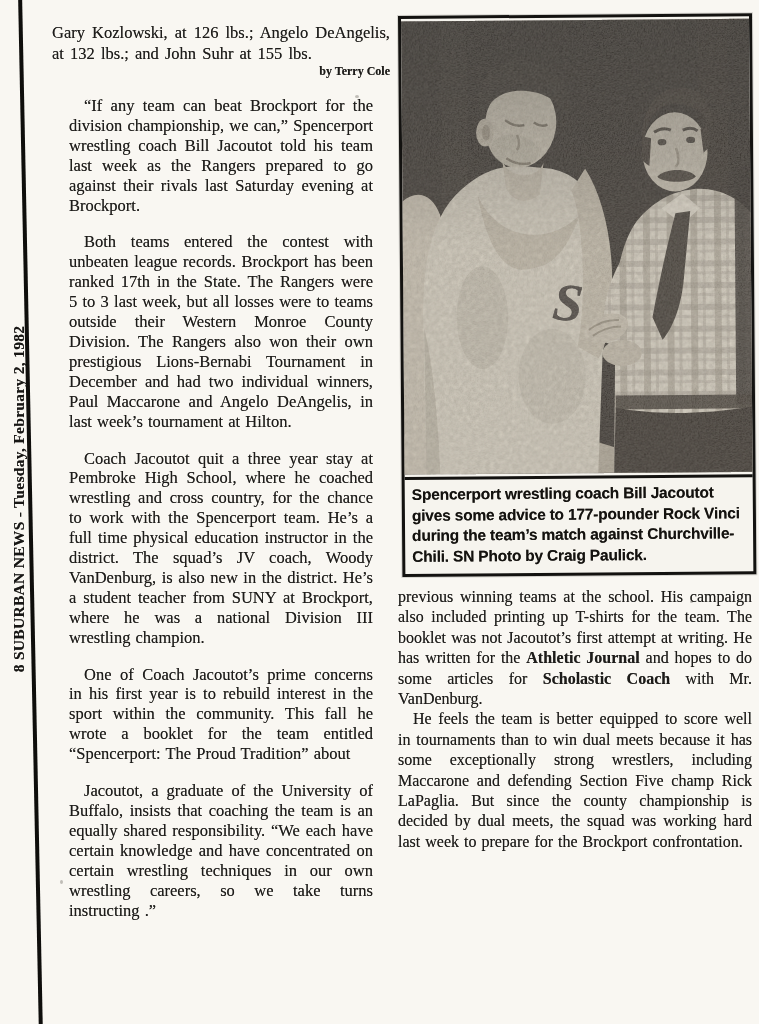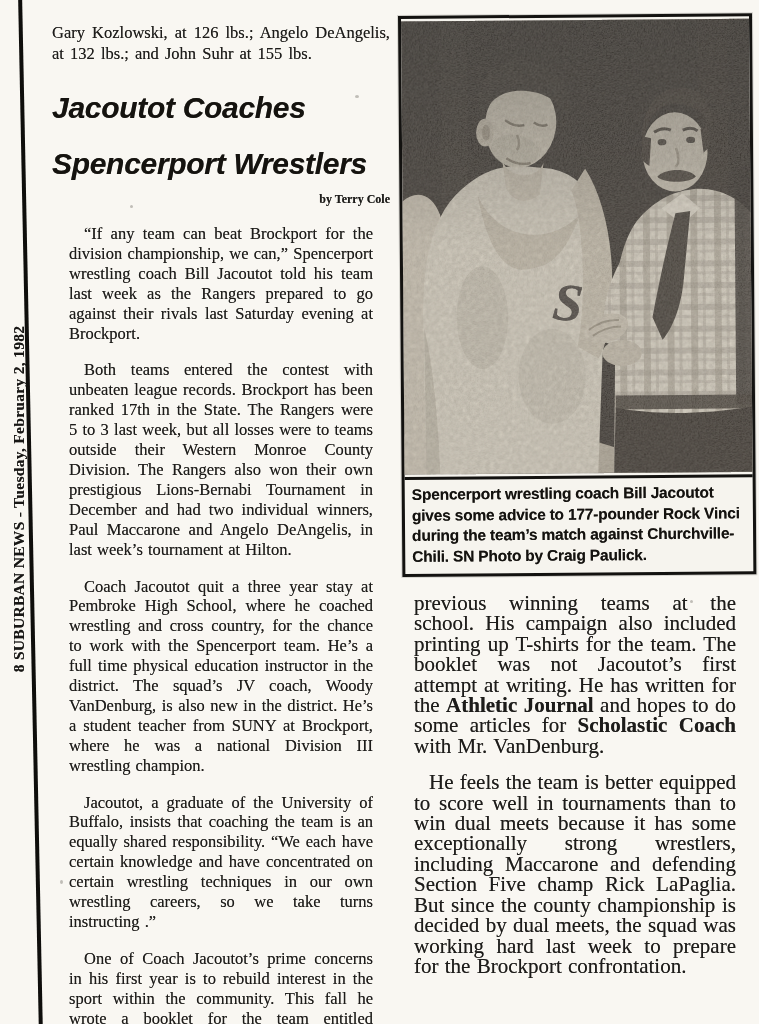--- a/index.html
+++ b/index.html
@@ -48,51 +48,47 @@
   }
   .photo{display:block;border-bottom:3px solid #131210;}
   .photo svg{display:block;width:100%;height:458px;}
   .caption{
     font-family:"Liberation Sans", sans-serif;font-weight:700;
     font-size:15.5px;line-height:20.5px;letter-spacing:-0.2px;
     padding:5px 7px 7px 7px;color:#14120f;text-align:left;
   }
   .right-body{margin-top:10px;}
   .right-body p{
-    margin:16px;font-size:21px;line-height:20.4px;text-align:justify;
+    margin:0;font-size:16px;line-height:20.4px;text-align:justify;
     word-spacing:1px;
   }
   .right-body b{font-weight:700;}
   .speck{position:absolute;border-radius:50%;background:#55524b;opacity:.35;}
 </style>
 </head>
 <body>
 
 <div class="page">
 
   <div class="left-rule"></div>
 
   <div class="masthead">8 SUBURBAN NEWS - Tuesday, February 2, 1982</div>
 
   <div class="col-left">
     <p class="intro">Gary Kozlowski, at 126 lbs.; Angelo DeAngelis, at 132 lbs.; and John Suhr at 155 lbs.</p>
 
-    <h1 class="headline">
-      <span class="hl">Jacoutot Coaches</span>
-      <span class="hl">Spencerport Wrestlers</span>
-    </h1>
 
     <div class="byline">by Terry Cole</div>
 
     <div class="bodytext">
       <p class="ind">“If any team can beat Brockport for the division championship, we can,” Spencerport wrestling coach Bill Jacoutot told his team last week as the Rangers prepared to go against their rivals last Saturday evening at Brockport.</p>
       <p class="ind">Both teams entered the contest with unbeaten league records. Brockport has been ranked 17th in the State. The Rangers were 5 to 3 last week, but all losses were to teams outside their Western Monroe County Division. The Rangers also won their own prestigious Lions-Bernabi Tournament in December and had two individual winners, Paul Maccarone and Angelo DeAngelis, in last week’s tournament at Hilton.</p>
       <p class="ind">Coach Jacoutot quit a three year stay at Pembroke High School, where he coached wrestling and cross country, for the chance to work with the Spencerport team. He’s a full time physical education instructor in the district. The squad’s JV coach, Woody VanDenburg, is also new in the district. He’s a student teacher from SUNY at Brockport, where he was a national Division III wrestling champion.</p>
+      <p class="ind">One of Coach Jacoutot’s prime concerns in his first year is to rebuild interest in the sport within the community. This fall he wrote a booklet for the team entitled “Spencerport: The Proud Tradition” about</p>
       <p class="ind">Jacoutot, a graduate of the University of Buffalo, insists that coaching the team is an equally shared responsibility. “We each have certain knowledge and have concentrated on certain wrestling techniques in our own wrestling careers, so we take turns instructing .”</p>
-      <p class="ind">One of Coach Jacoutot’s prime concerns in his first year is to rebuild interest in the sport within the community. This fall he wrote a booklet for the team entitled “Spencerport: The Proud Tradition” about</p>
     </div>
   </div>
 
   <div class="col-right">
 
     <figure class="photo-frame">
       <div class="photo">
         <svg viewBox="0 0 352 458" xmlns="http://www.w3.org/2000/svg">
           <defs>
             <pattern id="plaid" width="24" height="22" patternUnits="userSpaceOnUse">

